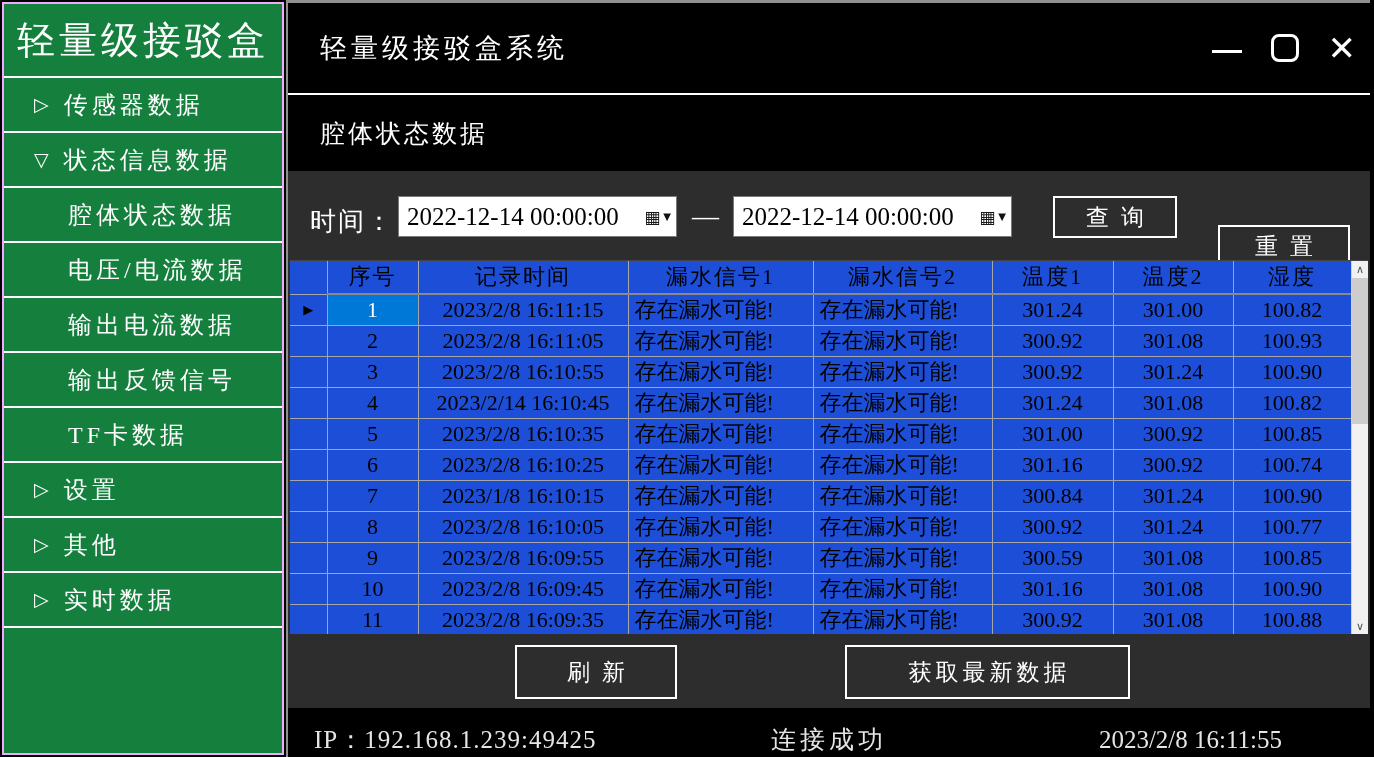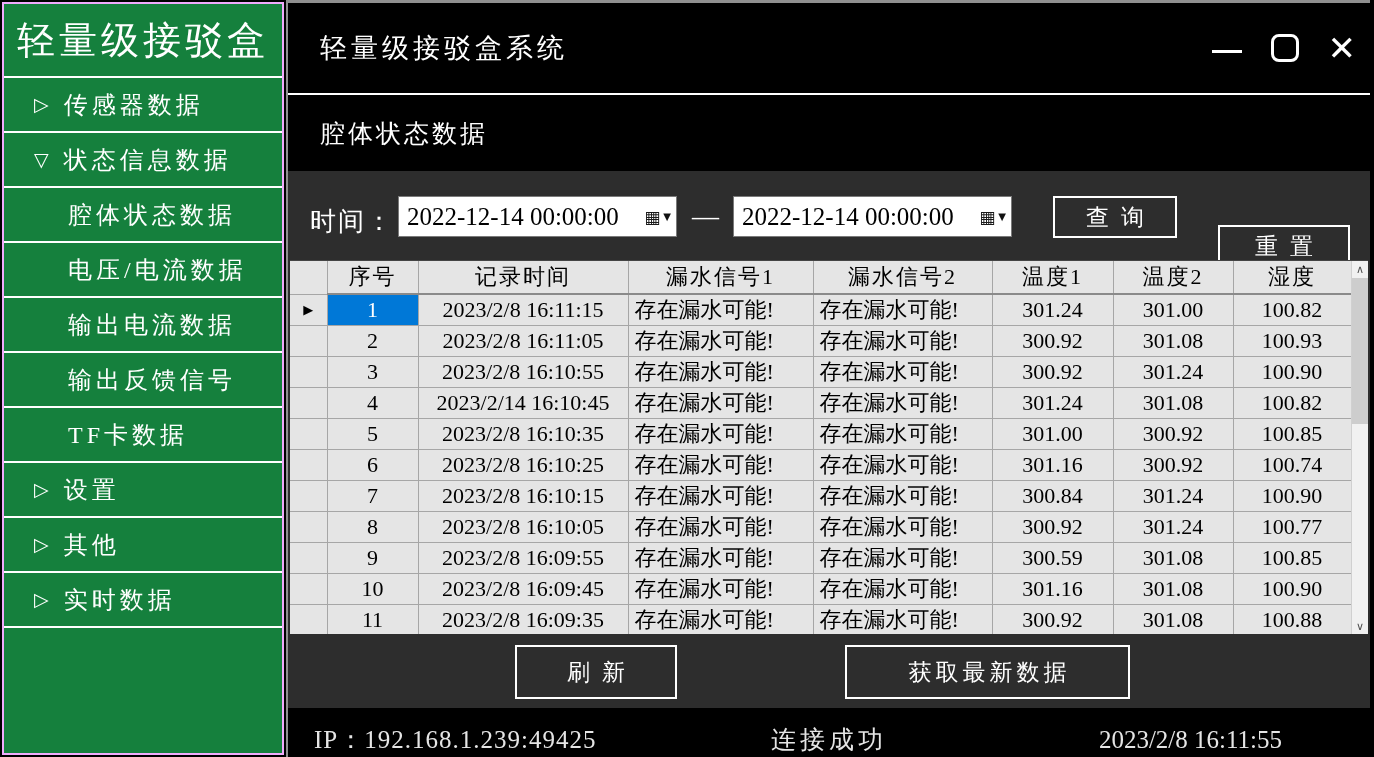--- a/index.html
+++ b/index.html
@@ -52,21 +52,21 @@
          display:flex; align-items:center; justify-content:center; cursor:default; }
   .btn.spread { letter-spacing:12px; text-indent:12px; }
   #btn-query { left:765px; top:25px; width:124px; height:42px; font-size:23px; }
   #btn-reset { left:930px; top:25px; width:132px; height:42px; font-size:23px;margin-top:29px; }
   #btn-refresh { left:227px; top:474px; width:162px; height:54px; font-size:23px; }
   #btn-fetch   { left:557px; top:474px; width:285px; height:54px; font-size:23px;
                  letter-spacing:4px; text-indent:4px; }
 
   
   .table-wrap { position:absolute; left:2px; top:89px; width:1078px; height:374px;
-                background:#e5e5e5; overflow:hidden; border-top:1px solid #444; }
+                background:#1d4ed8; overflow:hidden; border-top:1px solid #444; }
   table { border-collapse:collapse; table-layout:fixed; width:1061px;
           color:#000; font-size:22px; }
   th { height:33px; font-weight:normal; letter-spacing:2px;
        border-right:1px solid #a6a6a6; border-bottom:2px solid #8a8a8a; }
   td { height:31px; text-align:center; border-right:1px solid #a6a6a6;
        border-bottom:1px solid #a6a6a6; white-space:nowrap; overflow:hidden; }
   td.leak { text-align:left; padding-left:6px; }
   td.rowhdr { font-size:13px; color:#000; }
   td.selected { background:#0078d7; color:#fff; }
   tr th:first-child { border-bottom:1px solid #a6a6a6; }
@@ -244,21 +244,21 @@
               <td>2023/2/8 16:10:25</td>
               <td class="leak">存在漏水可能!</td>
               <td class="leak">存在漏水可能!</td>
               <td>301.16</td>
               <td>300.92</td>
               <td>100.74</td>
             </tr>
             <tr>
               <td class="rowhdr"></td>
               <td>7</td>
-              <td>2023/2/8 16:10:15</td>
+              <td>2023/1/8 16:10:15</td>
               <td class="leak">存在漏水可能!</td>
               <td class="leak">存在漏水可能!</td>
               <td>300.84</td>
               <td>301.24</td>
               <td>100.90</td>
             </tr>
             <tr>
               <td class="rowhdr"></td>
               <td>8</td>
               <td>2023/2/8 16:10:05</td>

